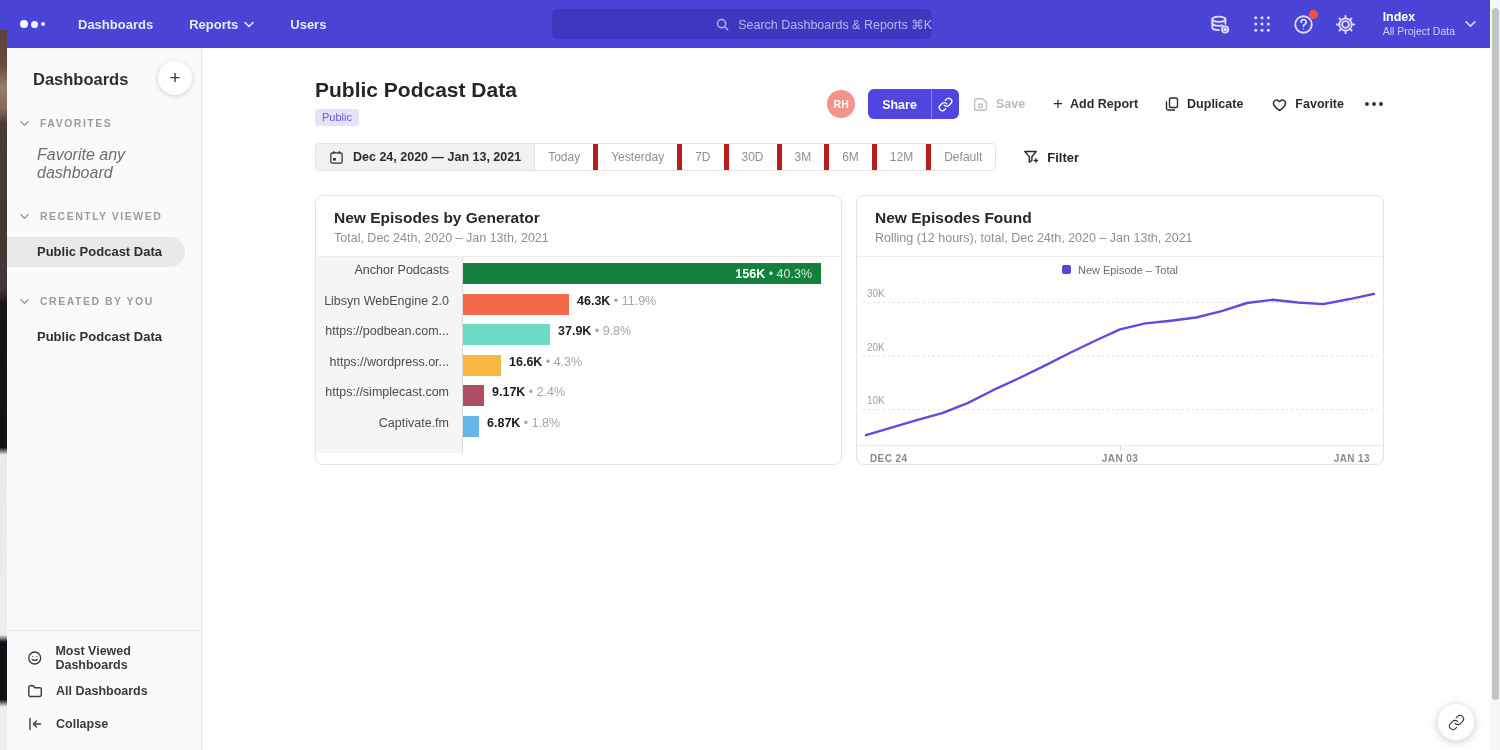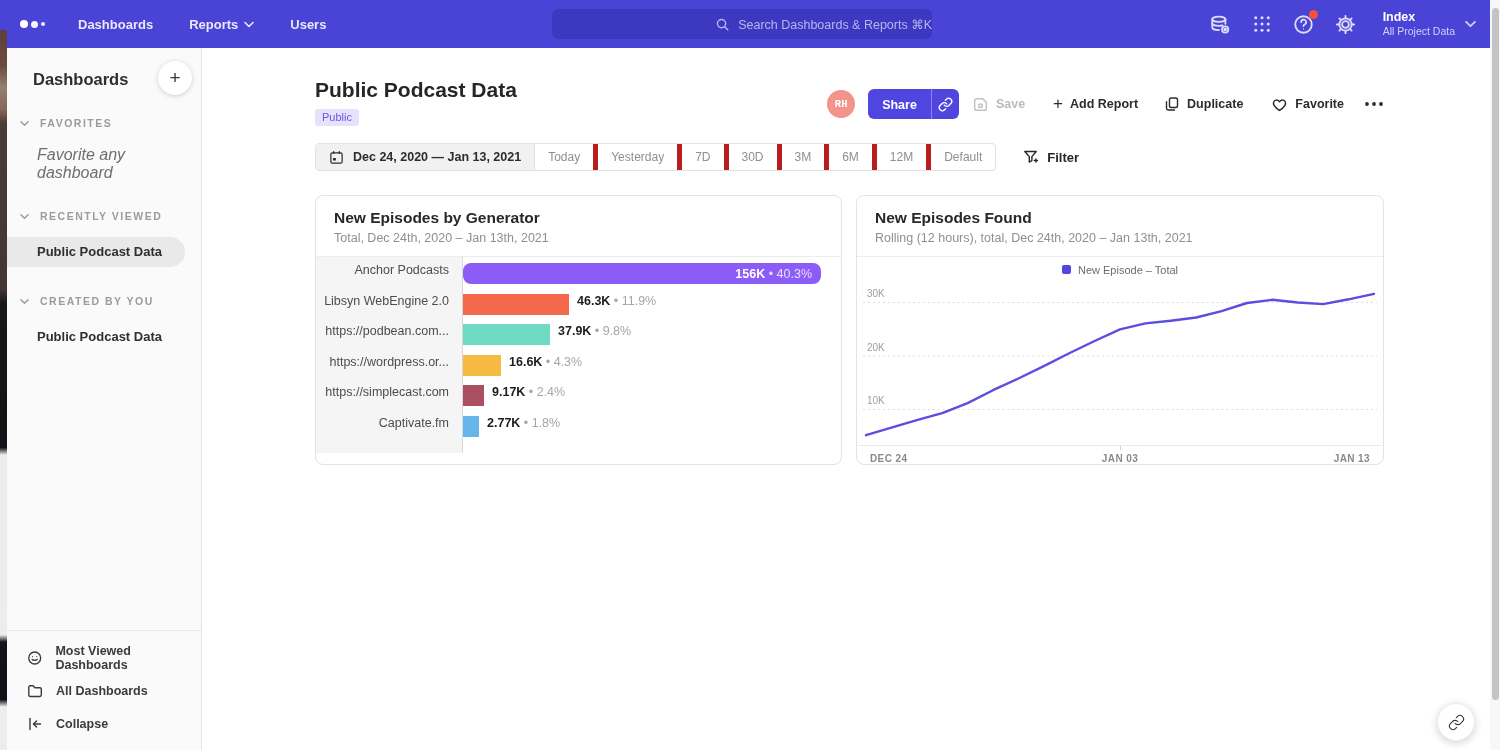--- a/index.html
+++ b/index.html
@@ -56,21 +56,21 @@
   .sb-foot-item svg { stroke:#3b3b3b; fill:none; stroke-width:1.4; stroke-linecap:round; stroke-linejoin:round; }
   
   .main { position:absolute; left:202px; top:48px; right:10px; bottom:0; background:#fff;
     padding:30px 106px 0 113px; }
   .page-head { display:flex; justify-content:space-between; align-items:flex-start; }
   .page-title { font-size:21px; font-weight:700; color:#262626; }
   .badge { display:inline-block; margin-top:7px; padding:2px 7px 3px; border-radius:3px;
     background:var(--badge-bg,#e7e1fb); color:var(--badge-text,#6556e8); font-size:11px; font-weight:400; cursor:default; }
   .actions { display:flex; align-items:center; margin-top:11px; }
   .avatar { width:28px; height:28px; border-radius:50%; background:var(--avatar-bg,#f2938c);
-    color:#fff; font-size:10.5px; font-weight:700; display:flex; align-items:center; justify-content:center; cursor:pointer;font-family:Liberation Mono, monospace; }
+    color:#fff; font-size:10.5px; font-weight:700; display:flex; align-items:center; justify-content:center; cursor:pointer; }
   .share-group { display:flex; height:30px; margin-left:13px; border-radius:6px; overflow:hidden; cursor:pointer; }
   .share-main { background:var(--accent,#4f46e0); color:#fff; font-size:12.5px; font-weight:700;
     display:flex; align-items:center; padding:16px 14px; }
   .share-link { background:var(--accent,#4f46e0); width:28px; display:flex; align-items:center; justify-content:center;
     border-left:1px solid rgba(255,255,255,.35); }
   .share-link svg, .act-item svg { fill:none; stroke-linecap:round; stroke-linejoin:round; }
   .act-item { display:flex; align-items:center; gap:7px; font-size:12.5px; font-weight:700; color:#2c2c2c; cursor:pointer; }
   .act-item.disabled { color:#bcbcbc; cursor:default; }
   .act-item svg { stroke:#2c2c2c; stroke-width:1.4; }
   .act-item.disabled svg { stroke:#c3c3c3; }
@@ -372,21 +372,21 @@
     <div class="card card-bar">
       <div class="card-head">
         <div class="card-title">New Episodes by Generator</div>
         <div class="card-sub">Total, Dec 24th, 2020 – Jan 13th, 2021</div>
       </div>
       <div class="bar-body">
         <div class="label-col"></div>
         <div>
             <div class="bar-row">
               <div class="bar-label">Anchor Podcasts</div>
-              <div class="bar-seg inside" style="width: 358px; background: #8b5cf6; border-radius: 8px;">
+              <div class="bar-seg inside" style="width: 358px; background: #15803d;">
                 <span class="bar-val"><b>156K</b><span class="pct"> • 40.3%</span></span>
               </div>
             </div>
             <div class="bar-row">
               <div class="bar-label">Libsyn WebEngine 2.0</div>
               <div class="bar-seg" style="width: 106px; background: rgb(244, 105, 75);"></div>
               <span class="bar-val"><b>46.3K</b><span class="pct"> • 11.9%</span></span>
             </div>
             <div class="bar-row">
               <div class="bar-label">https://podbean.com...</div>
@@ -399,21 +399,21 @@
               <span class="bar-val"><b>16.6K</b><span class="pct"> • 4.3%</span></span>
             </div>
             <div class="bar-row">
               <div class="bar-label">https://simplecast.com</div>
               <div class="bar-seg" style="width: 21px; background: rgb(170, 80, 97);"></div>
               <span class="bar-val"><b>9.17K</b><span class="pct"> • 2.4%</span></span>
             </div>
             <div class="bar-row">
               <div class="bar-label">Captivate.fm</div>
               <div class="bar-seg" style="width: 16px; background: rgb(102, 182, 234);"></div>
-              <span class="bar-val"><b>2.77K</b><span class="pct"> • 1.8%</span></span>
+              <span class="bar-val"><b>6.87K</b><span class="pct"> • 1.8%</span></span>
             </div>
           </div>
       </div>
     </div>
 
     <div class="card card-line">
       <div class="card-head">
         <div class="card-title">New Episodes Found</div>
         <div class="card-sub">Rolling (12 hours), total, Dec 24th, 2020 – Jan 13th, 2021</div>
       </div>

